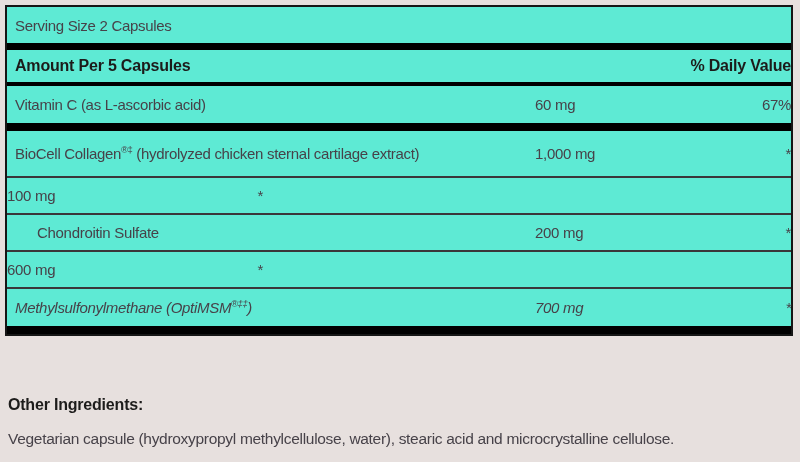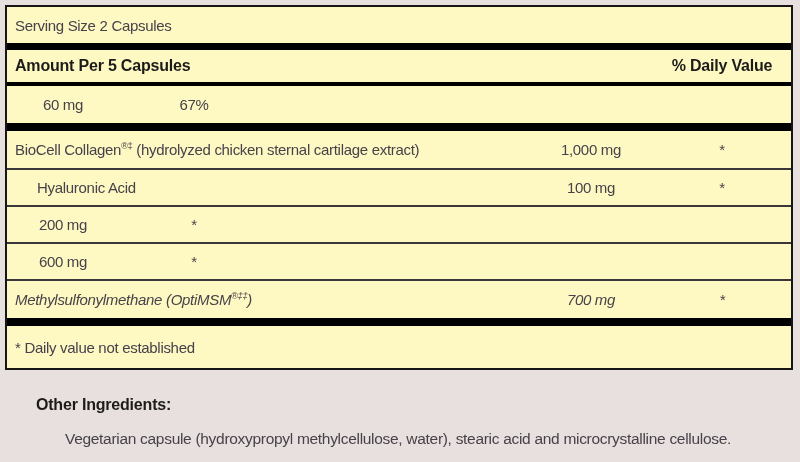--- a/index.html
+++ b/index.html
@@ -4,50 +4,50 @@
 <style>
   html,body{margin:0;padding:0;}
   body{
     width:800px;height:462px;position:relative;overflow:hidden;
     background:#e7e0de;
     font-family:"Liberation Sans", sans-serif;
     letter-spacing:-0.3px;
   }
   .panel{
     position:absolute;left:5px;top:5px;width:784px;
-    background:#fef9c3;
+    background:#5eead4;
     border:2px solid #161616;
   }
   .row{display:flex;align-items:center;box-sizing:border-box;}
   .cell-name{flex:1;padding-left:8px;font-size:15px;color:#474249;}
   .cell-name.indent{padding-left:30px;}
-  .cell-amt{width:112px;text-align:center;padding-right:6px;font-size:15px;color:#474249;white-space:nowrap;}
-  .cell-dv{width:138px;text-align:center;font-size:15px;color:#474249;}
+  .cell-amt{width:112px;text-align:left;padding-right:6px;font-size:15px;color:#474249;white-space:nowrap;}
+  .cell-dv{width:138px;text-align:right;font-size:15px;color:#474249;}
   sup{font-size:9.5px;letter-spacing:-0.5px;vertical-align:super;line-height:0;}
   .r-serving{height:36px;}
   .bar-thick{height:7px;background:#000;}
   .bar-thick2{height:8px;background:#000;}
   .bar-med{height:4px;background:#000;}
   .r-header{height:32px;}
   .r-header .cell-name,.r-header .cell-dv{
     font-weight:bold;color:#1c1b1a;font-size:16px;letter-spacing:-0.2px;
   }
   .r-vitc{height:37px;}
   .r-item{height:37px;border-bottom:2px solid #3a373a;}
-  .r-item.first{height:39px;}
+  .r-item.first{height:47px;}
   .r-item.last{border-bottom:none;font-style:italic;}
   .r-foot{height:42px;}
   .r-foot .cell-name{color:#45404a;}
   .other-heading{
     position:absolute;left:8px;top:396px;
-    font-size:16px;font-weight:bold;color:#1d1c1b;letter-spacing:-0.2px;margin-left:28px;
+    font-size:16px;font-weight:bold;color:#1d1c1b;letter-spacing:-0.2px;
   }
   .other-text{
     position:absolute;left:8px;top:430px;width:780px;
-    font-size:15.5px;color:#474249;text-align:center;
+    font-size:15.5px;color:#474249;
   }
 </style>
 </head>
 <body>
 
 <div class="panel">
 
   <div class="row r-serving">
     <div class="cell-name">Serving Size 2 Capsules</div>
   </div>
@@ -56,56 +56,54 @@
 
   <div class="row r-header">
     <div class="cell-name">Amount Per 5 Capsules</div>
     <div class="cell-amt"></div>
     <div class="cell-dv">% Daily Value</div>
   </div>
 
   <div class="bar-med"></div>
 
   <div class="row r-vitc">
+    <div class="cell-name"><span>Vitamin C (as L-ascorbic acid)</span><sup></sup><span></span></div>
     <div class="cell-amt">60 mg</div>
     <div class="cell-dv">67%</div>
   </div>
 
   <div class="bar-thick2"></div>
 
   <div class="row r-item first">
     <div class="cell-name"><span>BioCell Collagen</span><sup>®‡</sup><span> (hydrolyzed chicken sternal cartilage extract)</span></div>
     <div class="cell-amt">1,000 mg</div>
     <div class="cell-dv">*</div>
   </div>
 
   <div class="row r-item">
-    <div class="cell-name indent"><span>Hyaluronic Acid</span><sup></sup><span></span></div>
     <div class="cell-amt">100 mg</div>
     <div class="cell-dv">*</div>
   </div>
 
   <div class="row r-item">
+    <div class="cell-name indent"><span>Chondroitin Sulfate</span><sup></sup><span></span></div>
     <div class="cell-amt">200 mg</div>
     <div class="cell-dv">*</div>
   </div>
 
   <div class="row r-item">
     <div class="cell-amt">600 mg</div>
     <div class="cell-dv">*</div>
   </div>
 
   <div class="row r-item last">
     <div class="cell-name"><span>Methylsulfonylmethane (OptiMSM</span><sup>®‡‡</sup><span>)</span></div>
     <div class="cell-amt">700 mg</div>
     <div class="cell-dv">*</div>
   </div>
 
   <div class="bar-thick2"></div>
 
-  <div class="row r-foot">
-    <div class="cell-name">* Daily value not established</div>
-  </div>
 
 </div>
 
 <div class="other-heading">Other Ingredients:</div>
 <div class="other-text">Vegetarian capsule (hydroxypropyl methylcellulose, water), stearic acid and microcrystalline cellulose.</div>
 
 </body></html>

